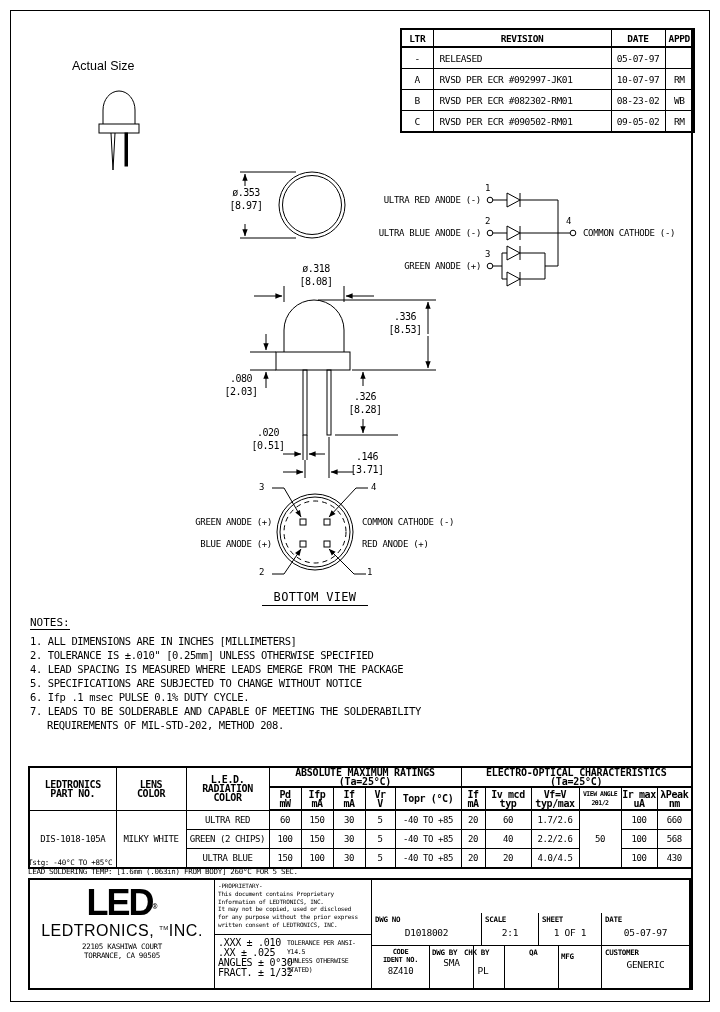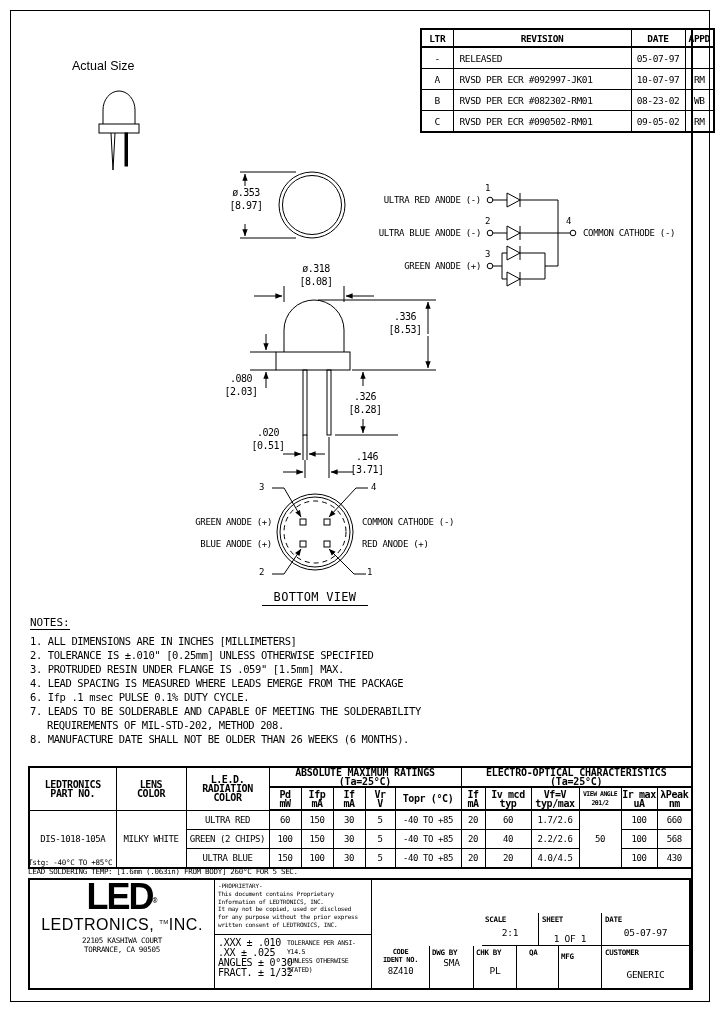--- a/index.html
+++ b/index.html
@@ -6,21 +6,21 @@
   .page { position:relative; width:720px; height:1012px; background:#ffffff;
           font-family:"DejaVu Sans Mono", monospace; color:#000; overflow:hidden; }
   .abs { position:absolute; }
   .lbl { position:absolute; font-size:9px; line-height:11px; white-space:pre; letter-spacing:-0.3px; }
   .dim { position:absolute; font-size:10px; line-height:13px; text-align:center;
          white-space:pre-line; letter-spacing:-0.5px; }
   .right { text-align:right; }
   .center { text-align:center; }
   svg path, svg line, svg rect, svg circle { stroke:#000; fill:none; stroke-width:1; }
   
-  .revtbl { position:absolute; left:400px; top:28px; border-collapse:collapse; table-layout:fixed;margin-left:20px; }
+  .revtbl { position:absolute; left:400px; top:28px; border-collapse:collapse; table-layout:fixed; }
   .revtbl th, .revtbl td { border:1px solid #000; font-size:9.5px; padding:0 3px;
           white-space:nowrap; overflow:hidden; letter-spacing:-0.4px; }
   .revtbl th { font-weight:bold; text-align:center; height:16px; border-bottom:2px solid #000; }
   .revtbl td { height:20px; text-align:center; }
   .revtbl td.rev { text-align:left; padding-left:6px; }
   .revtbl { border:2px solid #000; }
   
   .notes { position:absolute; left:30px; top:611px; width:452px; }
   .notes-title { display:inline-block; font-size:11px; border-bottom:1px solid #000; margin-bottom:4px; }
   .note { font-size:10.5px; line-height:14px; padding-left:17px; text-indent:-17px; letter-spacing:-0.4px; }
@@ -223,25 +223,24 @@
   <div class="lbl right" style="left:152px;top:517px;width:120px">GREEN ANODE (+)</div>
   <div class="lbl right" style="left:152px;top:539px;width:120px">BLUE ANODE (+)</div>
   <div class="lbl" style="left:362px;top:517px">COMMON CATHODE (-)</div>
   <div class="lbl" style="left:362px;top:539px">RED ANODE (+)</div>
   <div class="bv-title">BOTTOM VIEW</div>
 
   <div class="notes">
     <div class="notes-title">NOTES:</div>
     <div class="note">1. ALL DIMENSIONS ARE IN INCHES [MILLIMETERS]</div>
     <div class="note">2. TOLERANCE IS ±.010" [0.25mm] UNLESS OTHERWISE SPECIFIED</div>
-    <div class="note">3. PROTRUDED RESIN UNDER FLANGE IS .059" [1.5mm] MAX.</div>
     <div class="note">4. LEAD SPACING IS MEASURED WHERE LEADS EMERGE FROM THE PACKAGE</div>
+    <div class="note">5. SPECIFICATIONS ARE SUBJECTED TO CHANGE WITHOUT NOTICE</div>
     <div class="note">6. Ifp .1 msec PULSE 0.1% DUTY CYCLE.</div>
     <div class="note">7. LEADS TO BE SOLDERABLE AND CAPABLE OF MEETING THE SOLDERABILITY REQUIREMENTS OF MIL-STD-202, METHOD 208.</div>
-    <div class="note">8. MANUFACTURE DATE SHALL NOT BE OLDER THAN 26 WEEKS (6 MONTHS).</div>
   </div>
 
   <table class="spec">
     <colgroup>
       <col style="width:87px">
         <col style="width:70px">
         <col style="width:83px">
       <col style="width:32px">
         <col style="width:32px">
         <col style="width:32px">
@@ -332,21 +331,21 @@
     </tr>
   </tbody>
     </table>
 
   <div class="footnotes"><span>Tstg: -40°C TO +85°C</span>
 <span>LEAD SOLDERING TEMP: [1.6mm (.063in) FROM BODY] 260°C FOR 5 SEC.</span></div>
 
   <div class="tb">
 
     <div class="cell" style="left:0;top:0;width:185px;height:108px;border-right:1.5px solid #000">
-      <div class="center" style="">
+      <div class="center" style="margin-top:6px">
         <span class="logo-txt">LED</span><sup style="font-size:8px">®</sup>
       </div>
       <div class="company center">
         <span>LEDTRONICS,</span>
         <sup style="font-size:6px">TM</sup><span>INC.</span>
       </div>
       <div class="addr center" style="margin-top:3px">22105 KASHIWA COURT</div>
       <div class="addr center">TORRANCE, CA 90505</div>
     </div>
 
@@ -362,53 +361,57 @@
     <div class="cell" style="left:185px;top:55px;width:157px;height:53px;border-right:1.5px solid #000;padding:3px 3px">
       <div class="tol-line">.XXX ± .010</div>
       <div class="tol-line">.XX ± .025</div>
       <div class="tol-line">ANGLES ± 0°30'</div>
       <div class="tol-line">FRACT. ± 1/32</div>
       <div class="tol-line" style="position:absolute;left:72px;top:4px;font-size:6.5px;line-height:9px;white-space:pre-line">TOLERANCE PER ANSI-Y14.5
 (UNLESS OTHERWISE STATED)</div>
     </div>
 
 
+    <div class="cell" style="left:342px;top:33px;width:110px;height:33px;border-right:1.5px solid #000;border-bottom:1.5px solid #000">
+      <div class="small-label" style="margin:2px 0 0 3px">DWG NO</div>
+      <div class="val center" style="margin-top:3px">D1018002</div>
+    </div>
     <div class="cell" style="left:452px;top:33px;width:57px;height:33px;border-right:1.5px solid #000;border-bottom:1.5px solid #000">
       <div class="small-label" style="margin:2px 0 0 3px">SCALE</div>
       <div class="val center" style="margin-top:3px">2:1</div>
     </div>
     <div class="cell" style="left:509px;top:33px;width:63px;height:33px;border-right:1.5px solid #000;border-bottom:1.5px solid #000">
       <div class="small-label" style="margin:2px 0 0 3px">SHEET</div>
-      <div class="val center" style="margin-top:9px">1 OF 1</div>
+      <div class="val center" style="margin-top:3px">1 OF 1</div>
     </div>
     <div class="cell" style="left:572px;top:33px;width:87px;height:33px;border-bottom:1.5px solid #000">
       <div class="small-label" style="margin:2px 0 0 3px">DATE</div>
       <div class="val center" style="margin-top:3px">05-07-97</div>
     </div>
 
     <div class="cell" style="left:342px;top:66px;width:58px;height:42px;border-right:1.5px solid #000">
       <div class="small-label center" style="margin-top:2px;font-size:7px;line-height:8px;white-space:pre-line">CODE
 IDENT NO.</div>
       <div class="val center" style="margin-top:2px;font-size:9px">8Z410</div>
     </div>
     <div class="cell" style="left:400px;top:66px;width:44px;height:42px;border-right:1.5px solid #000">
       <div class="small-label" style="margin:2px 0 0 2px">DWG BY</div>
       <div class="val center" style="">SMA</div>
     </div>
-    <div class="cell" style="left:444px;top:66px;width:43px;height:42px;border-right:1.5px solid #000">
+    <div class="cell" style="left:432px;top:66px;width:43px;height:42px;border-right:1.5px solid #000">
       <div class="small-label" style="margin:2px 0 0 2px">CHK BY</div>
       <div class="val center" style="margin-top:8px">PL</div>
     </div>
     <div class="cell" style="left:487px;top:66px;width:42px;height:42px;border-right:1.5px solid #000">
       <div class="small-label" style="margin:2px 0 0 12px">QA</div>
       <div class="val center" style="margin-top:8px"></div>
     </div>
     <div class="cell" style="left:529px;top:66px;width:43px;height:42px;border-right:1.5px solid #000">
       <div class="small-label" style="margin:6px 0 0 2px">MFG</div>
       <div class="val center" style="margin-top:8px"></div>
     </div>
     <div class="cell" style="left:572px;top:66px;width:87px;height:42px">
       <div class="small-label" style="margin:2px 0 0 3px">CUSTOMER</div>
-      <div class="val center" style="margin-top:12px">GENERIC</div>
+      <div class="val center" style="margin-top:2px">GENERIC</div>
     </div>
   </div>
 
 </div>
 
 </body></html>

